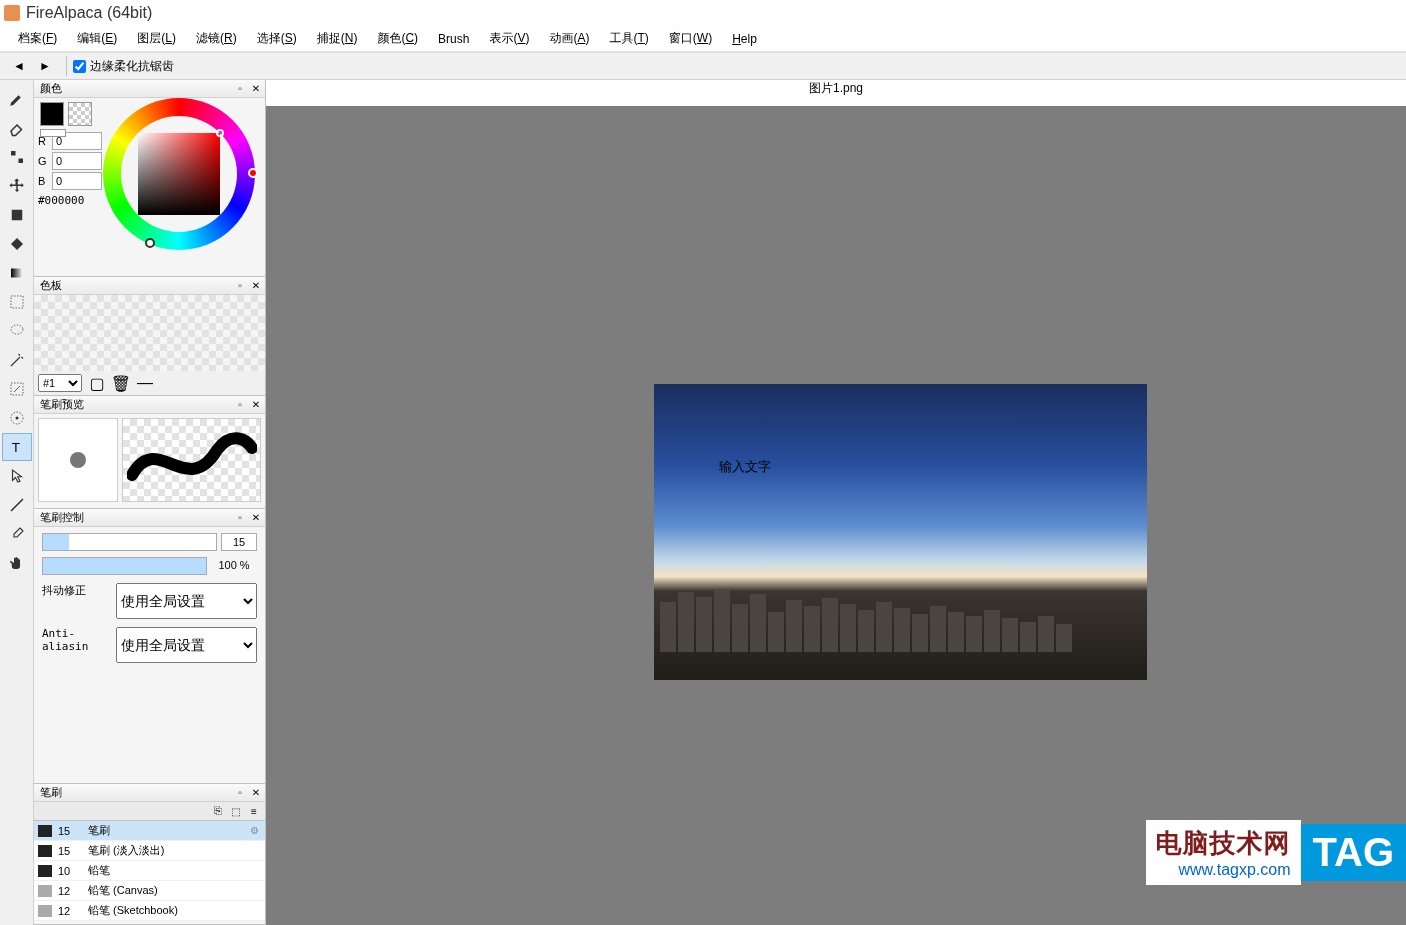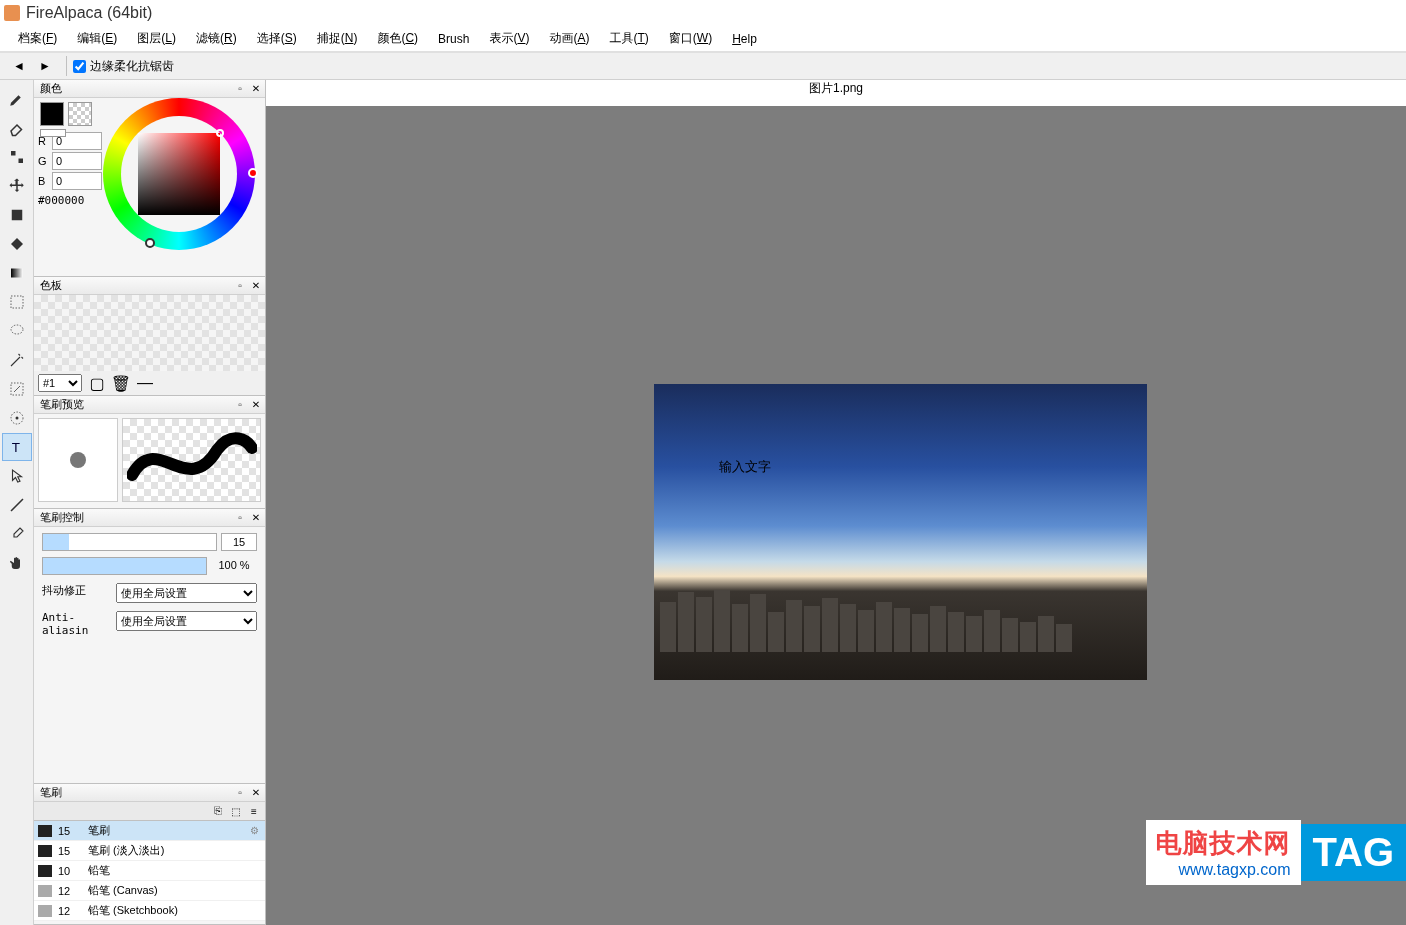--- a/index.html
+++ b/index.html
@@ -65,42 +65,42 @@
 .bprev-stroke { flex:1; height:84px; border:1px solid #ccc; background: repeating-conic-gradient(#e2e2e2 0 25%, #fff 0 50%) 0 0/14px 14px; display:flex; align-items:center; justify-content:center; }
 
 
 .bctrl-body { height: 232px; padding:6px 8px; }
 .slider-row { display:flex; align-items:center; margin-bottom:6px; gap:4px; }
 .slider-track { flex:1; height:18px; border:1px solid #aaa; background:#fff; position:relative; }
 .slider-fill { height:100%; background:#b6dcff; }
 .slider-val { width:36px; height:18px; border:1px solid #aaa; font-size:11px; text-align:center; line-height:16px; background:#fff; }
 .ctrl-row { display:flex; align-items:flex-start; margin-top:8px; font-size:11px; }
 .ctrl-row span:first-child { width:74px; font-family: monospace; }
-.ctrl-row select { flex:1; height:20px; font-size:11px; }
+.ctrl-row select { flex:1; height:36px; font-size:14px; }
 
 
 .blist-body { height: 104px; overflow:hidden; border-top:1px solid #c0c0c0; }
 .blist-item { height:20px; display:flex; align-items:center; padding:0 4px; font-size:11px; font-family:monospace; border-bottom:1px solid #f0f0f0; gap:6px; background:#fff; position:relative; }
 .blist-item.selected { background:#cce4f7; }
 .blist-thumb { width:14px; height:12px; background:#222; }
 .blist-thumb.light { background:#aaa; }
 .blist-gear { position:absolute; right:6px; color:#888; font-size:10px; }
 .blist-toolbar { height:18px; background:#eaeaea; display:flex; justify-content:flex-end; padding:0 4px; gap:4px; align-items:center; }
 .blist-toolbar .ic { width:14px; height:14px; font-size:10px; display:flex; align-items:center; justify-content:center; }
 
 .canvas-area { flex:1; background:#7d7d7d; position:relative; }
 .tab-strip { height:26px; background:#fff; display:flex; justify-content:center; font-size:12px; font-family:monospace; }
 .canvas-content { position:absolute; left:388px; top:304px; width:493px; height:296px; background: linear-gradient(180deg, #1a2d5c 0%, #2850a0 28%, #5d8dd0 48%, #c5dae8 60%, #f5e3c5 65%, #3a3530 70%, #201c18 100%); overflow:hidden;padding-left:20px; }
 .canvas-text { position:absolute; left:65px; top:74px; font-size:13px; color:#000; }
 .skyline { position:absolute; bottom:28px; left:0; right:0; height:70px; display:flex; align-items:flex-end; gap:2px; padding:0 6px; }
 .bldg { background:#4a4540; width:16px; }
 
 .watermark { position:absolute; right:0; bottom:40px; display:flex; align-items:center; }
 .wm-text { background:#fff; padding:6px 10px; text-align:right; }
-.wm-text .t1 { color:#ef4444; font-weight:bold; font-size:26px; letter-spacing:1px;text-align:center; }
+.wm-text .t1 { color:#7f1d1d; font-weight:bold; font-size:26px; letter-spacing:1px;text-align:center; }
 .wm-text .t2 { color:#0066cc; font-size:16px; font-family: Arial; }
 .wm-tag { background:#0099dd; color:#fff; font-size:40px; font-weight:bold; padding:6px 12px; font-family:Arial; }
 </style>
 </head>
 <body>
 
 <div class="titlebar">
   <div class="logo"></div>
   <span>FireAlpaca (64bit)</span>
 </div>

